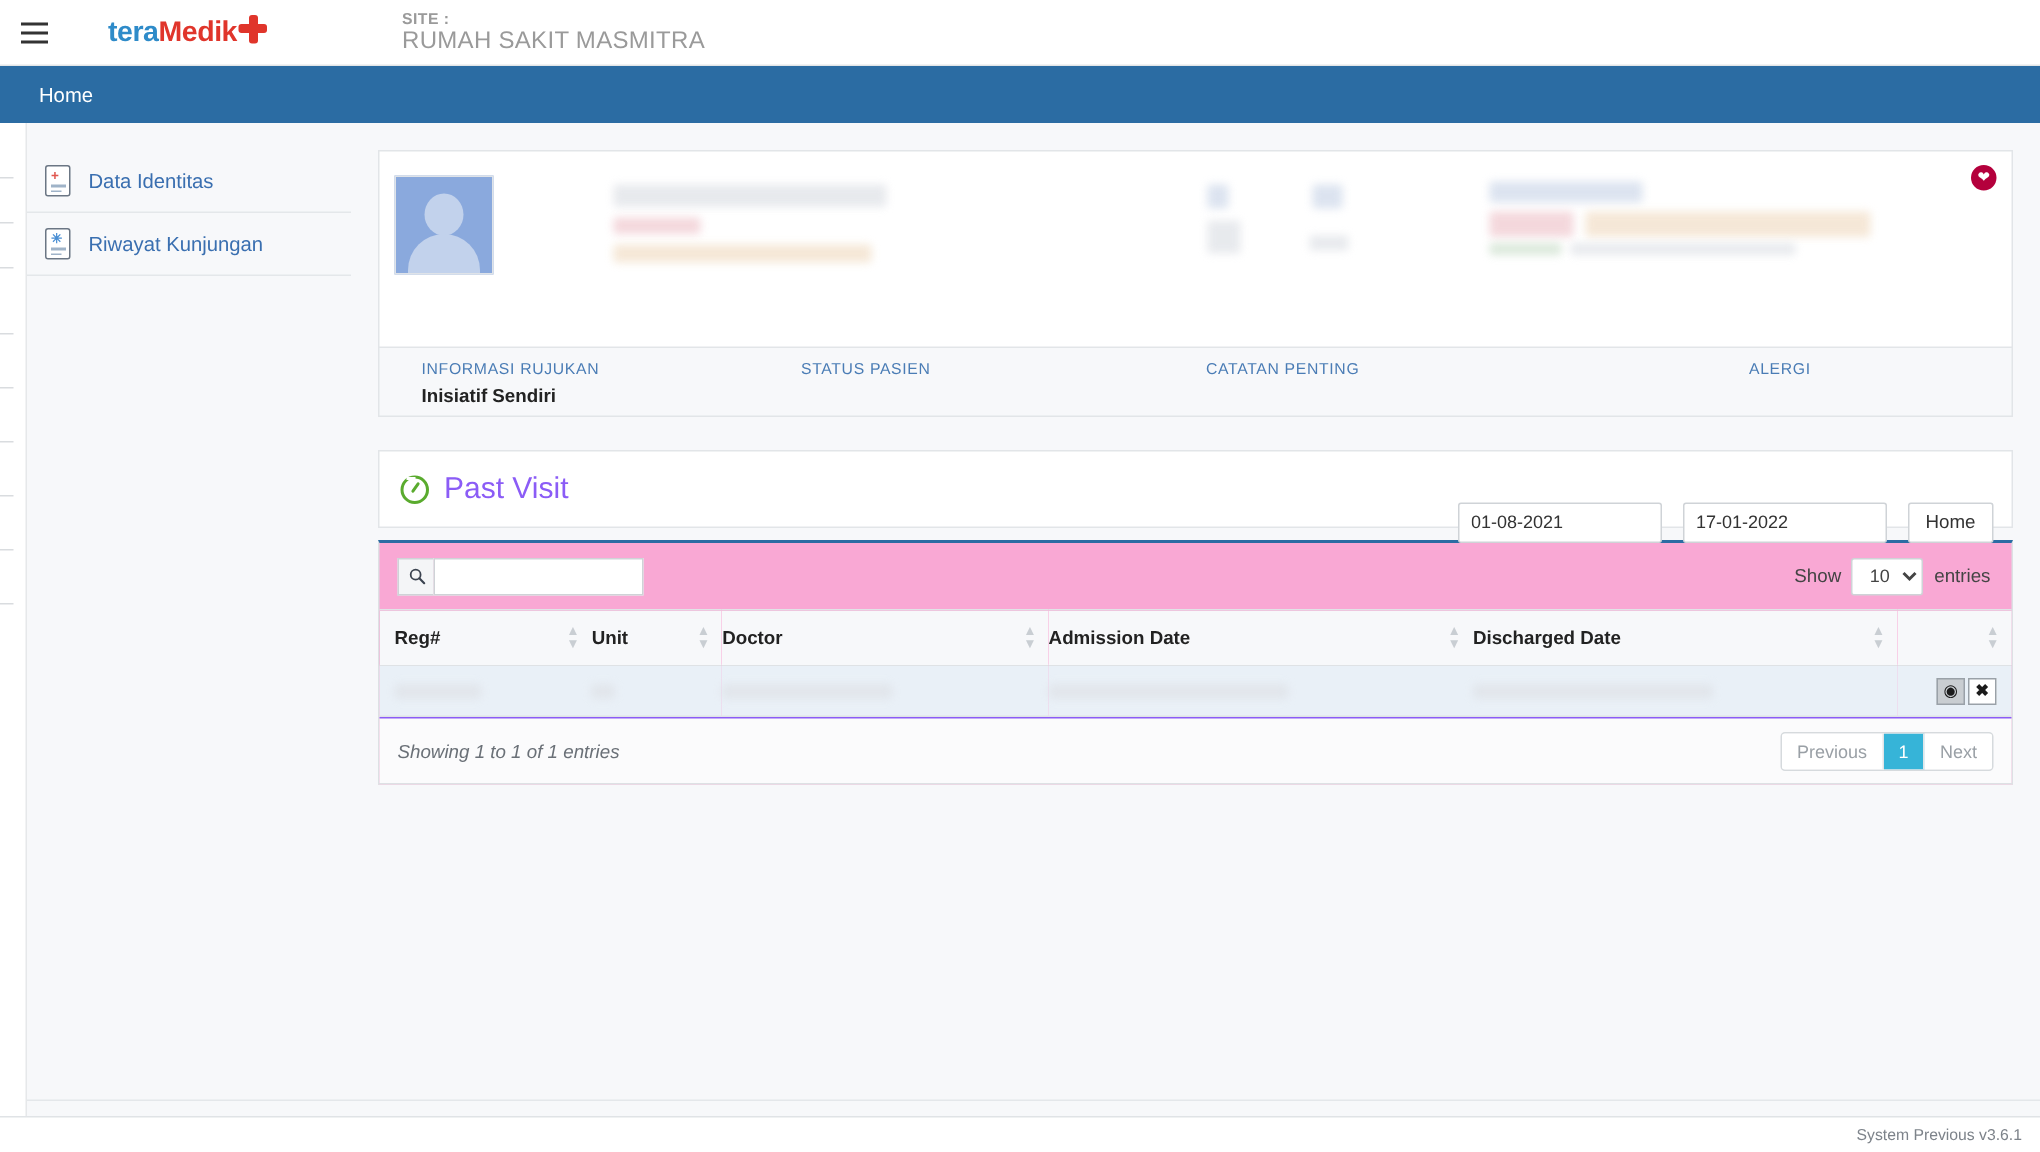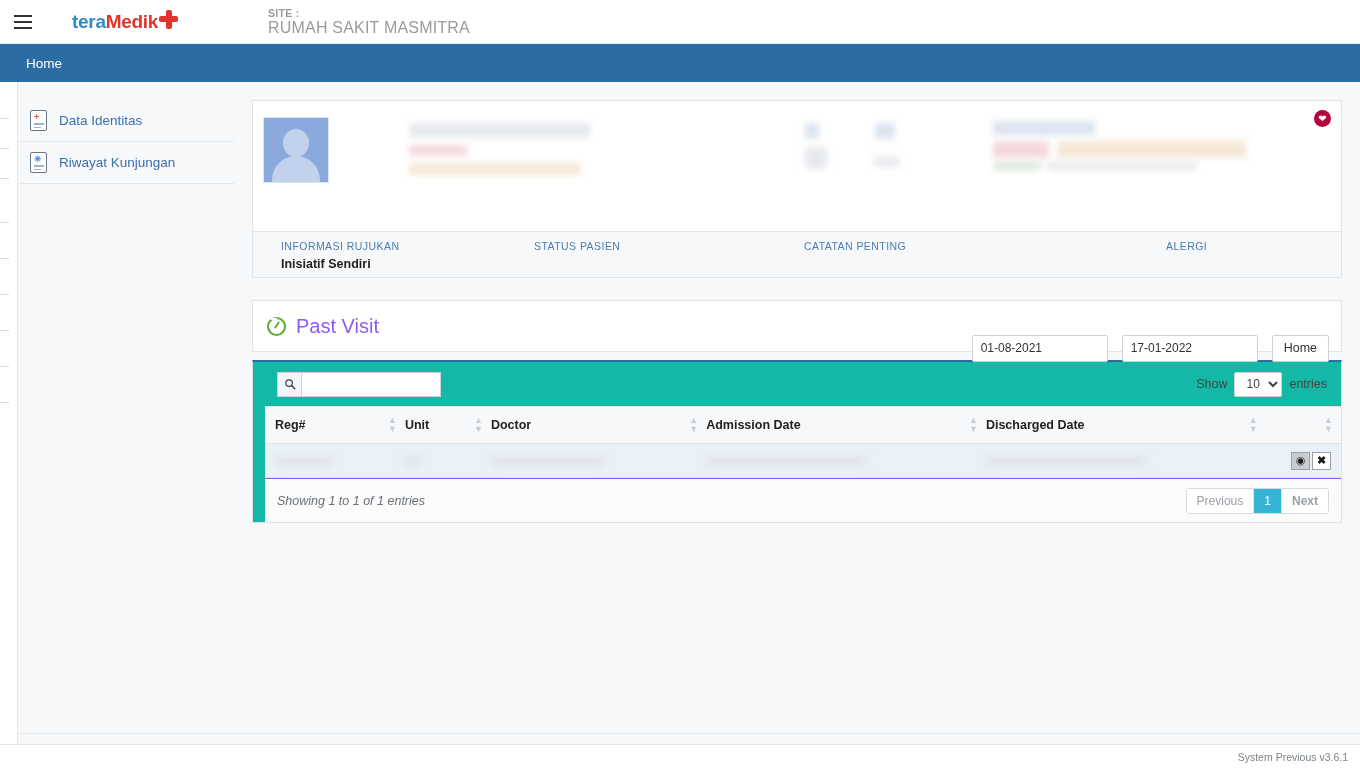--- a/index.html
+++ b/index.html
@@ -179,21 +179,21 @@
     display:flex; align-items:center; justify-content:center; cursor:pointer;
   }
   .btn-cari {
     height:27px; padding:0 11px; border:1px solid #cfd3d7; border-radius:2px;
     background:#fff; font-size:12.5px; color:#333; cursor:pointer;
     font-family:"Liberation Sans", sans-serif;
   }
 
   
   .panel-table {
-    margin-top:8px; background:#14b8a6; border:1px solid #dde1e4; border-top:2px solid #2b6ca3;padding-left:12px;
+    margin-top:8px; background:#f9a8d4; border:1px solid #dde1e4; border-top:2px solid #2b6ca3;
   }
   .table-toolbar {
     height:44px; display:flex; align-items:center; padding:0 14px 0 12px;
   }
   .tsearch { display:flex; align-items:center; height:25px; }
   .tsearch-ico {
     width:24px; height:25px; border:1px solid #cfd3d7; border-right:none;
     background:#f4f5f7; display:flex; align-items:center; justify-content:center;
   }
   .tsearch input {
@@ -235,21 +235,21 @@
   .table-footer {
     height:44px; display:flex; align-items:center; padding:0 12px 0 12px;
     background:#fbfbfc; border-top:1px solid #8b5cf6;
   }
   .showing { font-size:12.5px; color:#6a7077; font-style:italic; }
   .pager { margin-left:auto; display:flex; border:1px solid #d6dadd; border-radius:3px; overflow:hidden; }
   .pg {
     height:24px; padding:0 10px; display:flex; align-items:center; font-size:12px;
     color:#9aa0a6; background:#fff; cursor:pointer; border-right:1px solid #e2e5e8;
   }
-  .pg:last-child { border-right:none;font-weight:bold; }
+  .pg:last-child { border-right:none; }
   .pg.active { background:#36b4d8; color:#fff; }
 
   
   .statusbar {
     position:absolute; left:0; top:744px; width:1360px; height:24px;
     background:#ffffff; border-top:1px solid #e0e3e6;
   }
   .status-url {
     position:absolute; left:4px; top:3px; height:18px;
     background:#f1f1f1; border:1px solid #d7d7d7; padding:0 6px;

